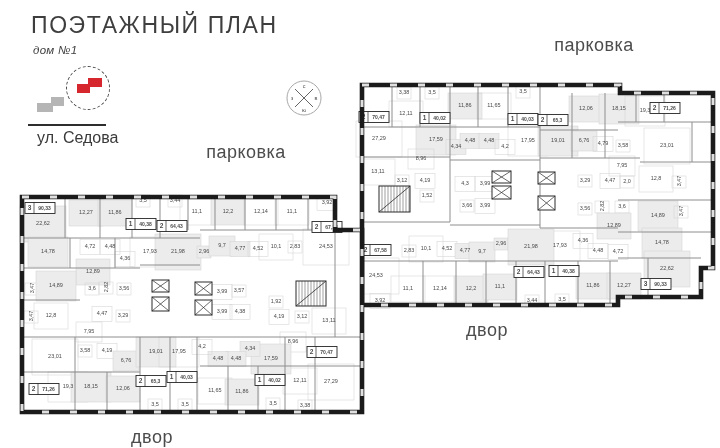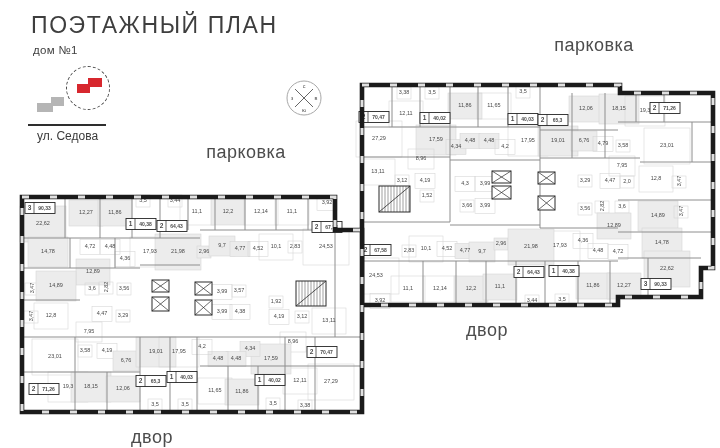--- a/index.html
+++ b/index.html
@@ -1,29 +1,29 @@
 <!DOCTYPE html>
 <html><head>
 <meta charset="utf-8">
 <style>
   html,body{margin:0;padding:0;background:#fff;}
   .page{position:relative;width:720px;height:448px;background:#ffffff;
         font-family:"Liberation Sans",sans-serif;overflow:hidden;padding-left:16px;}
   .title{position:absolute;left:31px;top:12px;font-size:23px;letter-spacing:1.6px;
          color:#3e3e3e;font-weight:400;}
-  .subtitle{position:absolute;left:33px;top:44px;font-size:11.5px;color:#3e3e3e;letter-spacing:.3px;}
+  .subtitle{position:absolute;left:33px;top:44px;font-size:11.5px;color:#3e3e3e;letter-spacing:.3px;font-style:italic;}
   .minimap{position:absolute;left:0;top:0;width:130px;height:130px;}
   .minimap div{position:absolute;}
   .mm-gray1{left:37px;top:103px;width:16px;height:9px;}
   .mm-gray2{left:51px;top:97px;width:13px;height:9px;}
   .mm-red1{left:77px;top:84px;width:13px;height:9px;}
   .mm-red2{left:88px;top:78px;width:14px;height:9px;}
   .mm-circle{left:66px;top:66px;width:42px;height:42px;border:1.3px dashed #4a4a4a;border-radius:50%;}
   .street-line{position:absolute;left:28px;top:124px;width:78px;height:2px;background:#2e2e2e;}
-  .street-label{position:absolute;left:37px;top:129px;font-size:12px;color:#3a3a3a;}
+  .street-label{position:absolute;left:37px;top:129px;font-size:16px;color:#3a3a3a;}
   .area-label{position:absolute;transform:translate(-50%,-50%);font-size:18px;color:#4c4c4c;letter-spacing:.5px;}
   #plan{position:absolute;left:0;top:0;}
   #plan text{font-family:"Liberation Sans",sans-serif;fill:#4a4a4a;}
   #compass{position:absolute;left:284px;top:78px;}
 </style>
 </head>
 <body>
 
 <div class="page">
 

